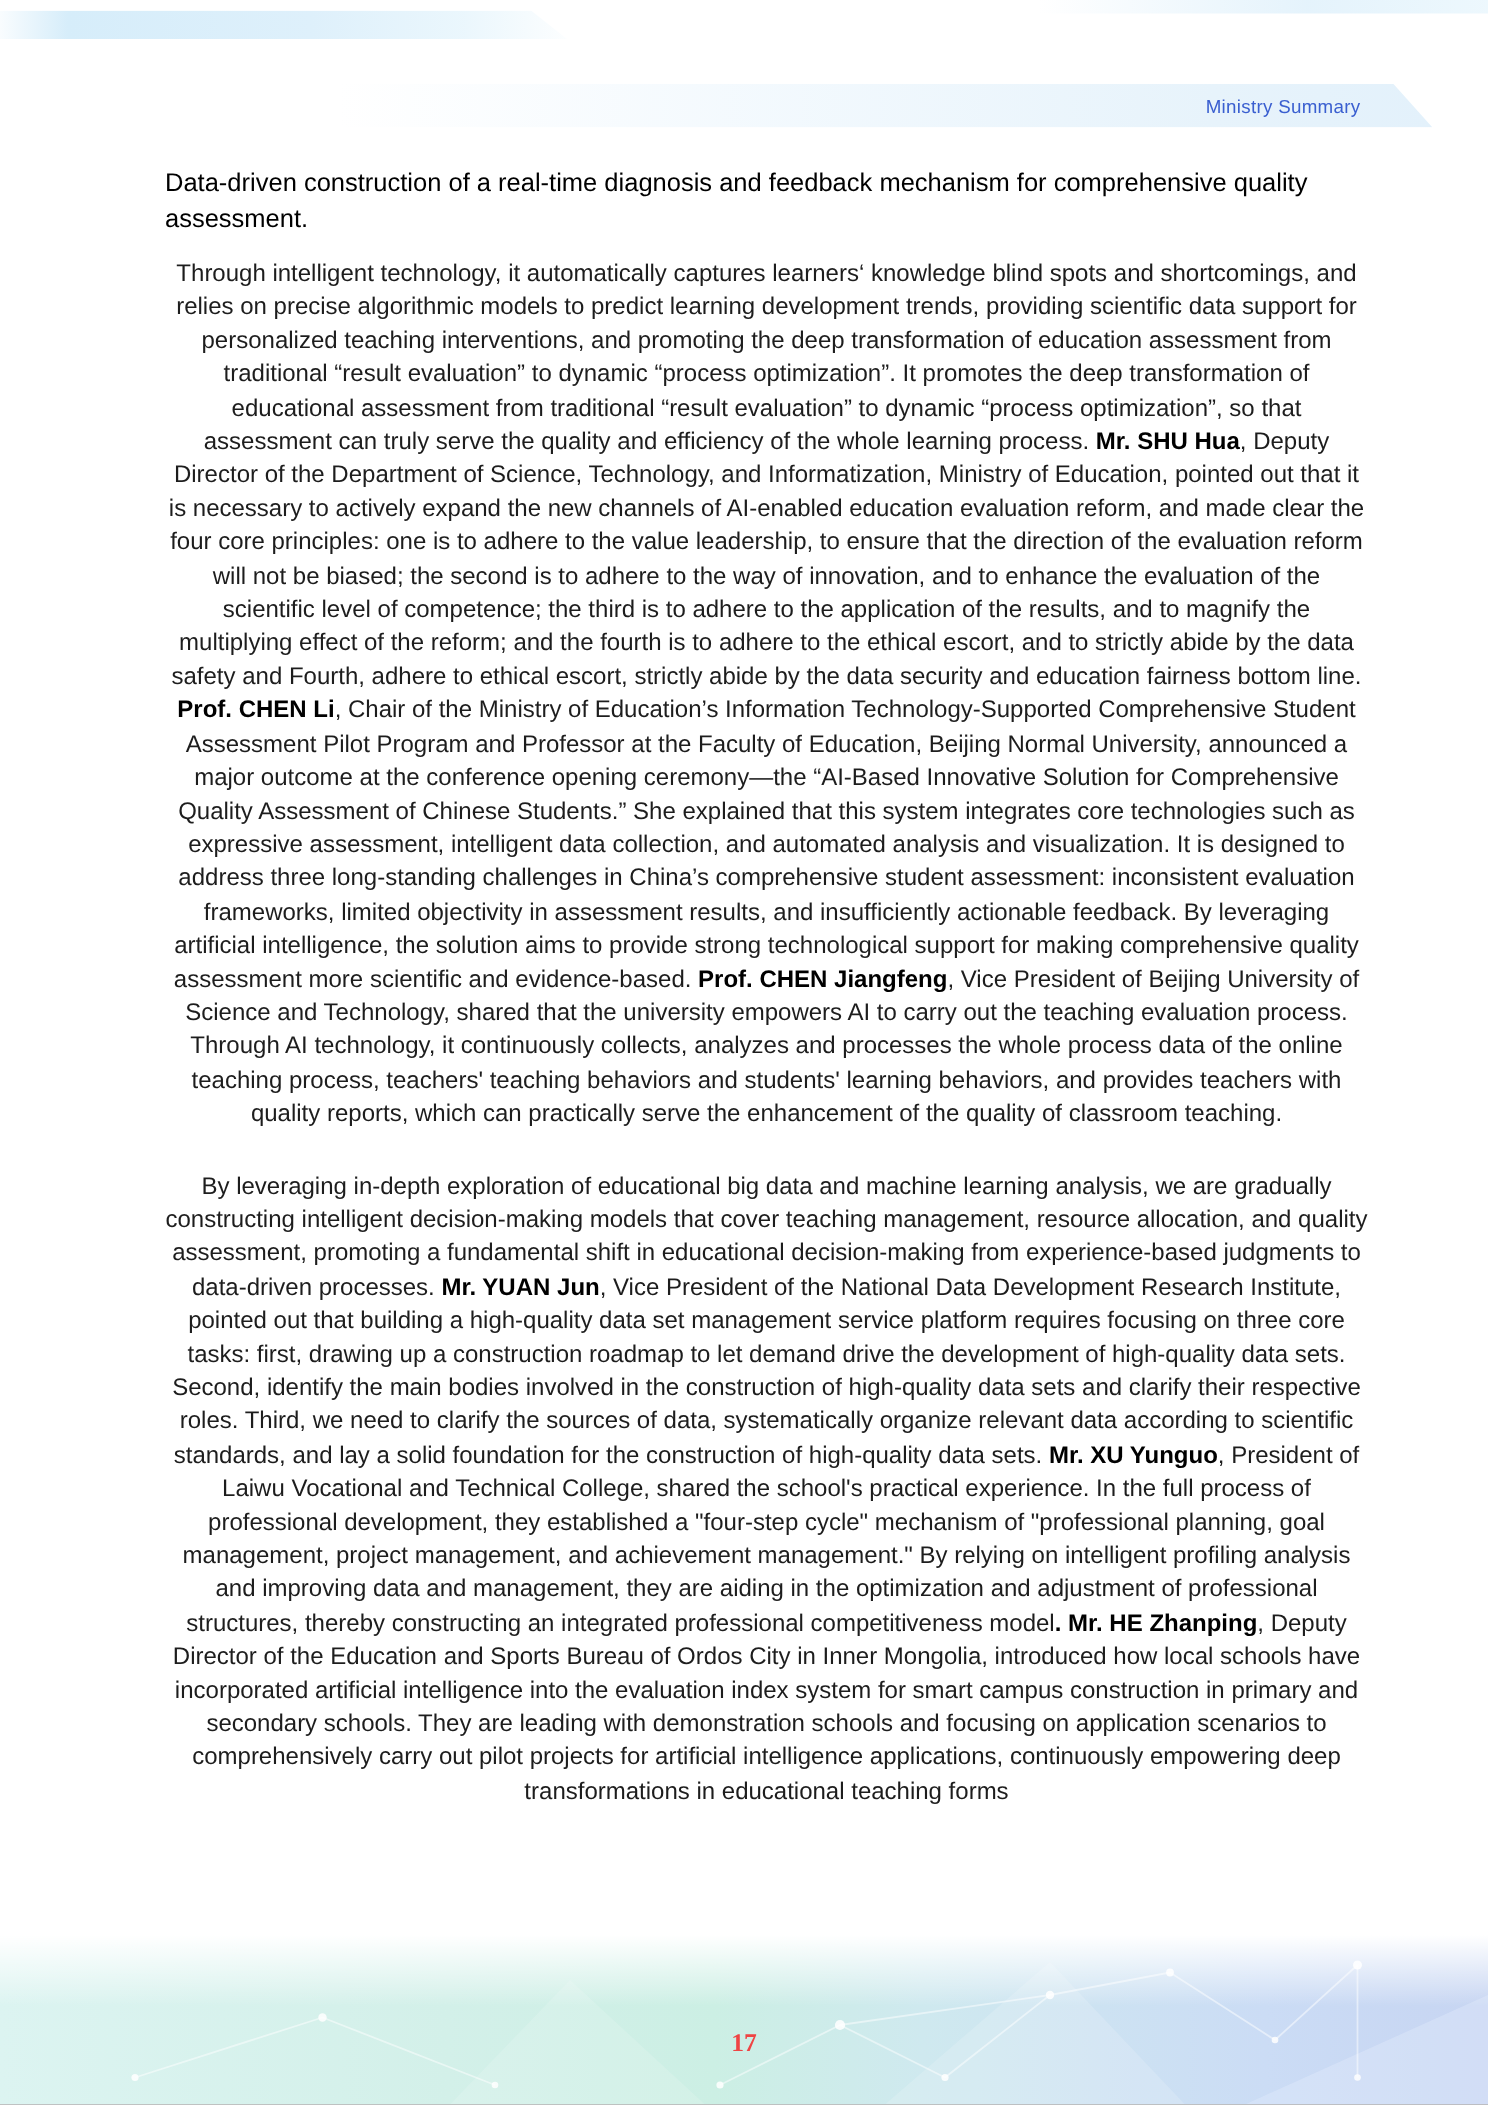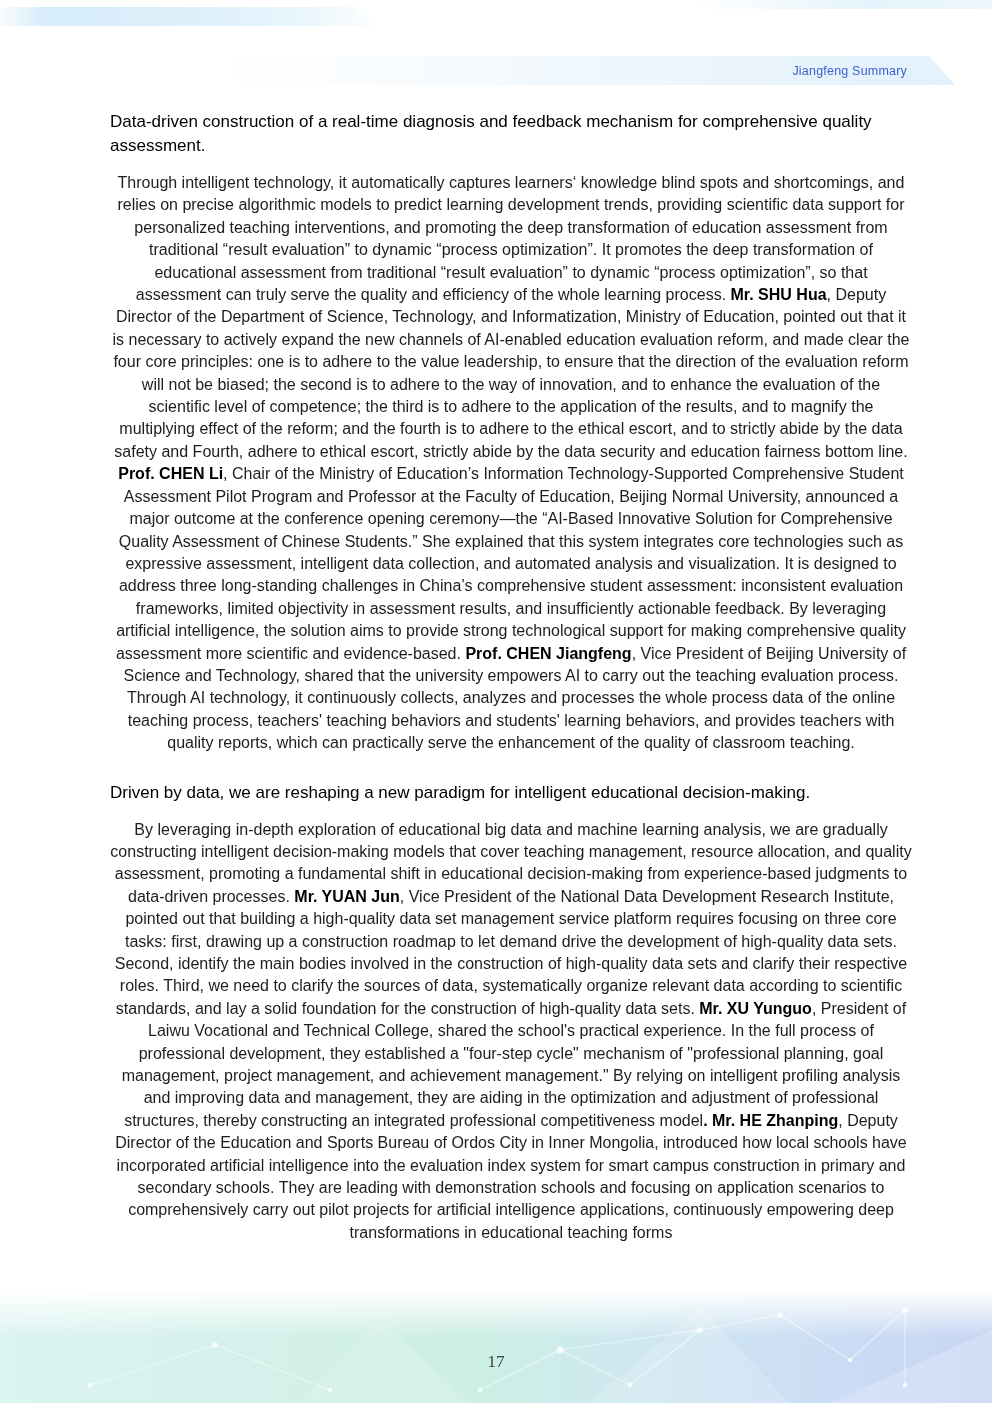--- a/index.html
+++ b/index.html
@@ -97,44 +97,43 @@
   }
   .bottom-band svg { position: absolute; left: 0; top: 0; }
 
   
   .page-number {
     position: absolute;
     left: 0; bottom: 31px;
     width: 100%;
     text-align: center;
     font-family: "Liberation Serif", "DejaVu Serif", serif;
-    font-weight: normal;
+    font-weight: bold;
     font-size: 17px;
-    color: #404040;
+    color: #ef4444;
   }
 </style>
 </head>
 <body>
 
 <div class="page">
 
   <div class="top-ribbon"></div>
   <div class="top-ribbon-right"></div>
 
   <div class="header-band">
-    <span class="header-label">Jiangfeng Summary</span>
+    <span class="header-label">Ministry Summary</span>
   </div>
 
   <div class="content">
       <section>
         <h2>Data-driven construction of a real-time diagnosis and feedback mechanism for comprehensive quality assessment.</h2>
         <p><span class="">Through intelligent technology, it automatically captures learners‘ knowledge blind spots and shortcomings, and relies on precise algorithmic models to predict learning development trends, providing scientific data support for personalized teaching interventions, and promoting the deep transformation of education assessment from traditional “result evaluation” to dynamic “process optimization”. It promotes the deep transformation of educational assessment from traditional “result evaluation” to dynamic “process optimization”, so that assessment can truly serve the quality and efficiency of the whole learning process. </span><span class="b">Mr. SHU Hua</span><span class="">, Deputy Director of the Department of Science, Technology, and Informatization, Ministry of Education, pointed out that it is necessary to actively expand the new channels of AI-enabled education evaluation reform, and made clear the four core principles: one is to adhere to the value leadership, to ensure that the direction of the evaluation reform will not be biased; the second is to adhere to the way of innovation, and to enhance the evaluation of the scientific level of competence; the third is to adhere to the application of the results, and to magnify the multiplying effect of the reform; and the fourth is to adhere to the ethical escort, and to strictly abide by the data safety and Fourth, adhere to ethical escort, strictly abide by the data security and education fairness bottom line. </span><span class="b">Prof. CHEN Li</span><span class="">, Chair of the Ministry of Education’s Information Technology-Supported Comprehensive Student Assessment Pilot Program and Professor at the Faculty of Education, Beijing Normal University, announced a major outcome at the conference opening ceremony—the “AI-Based Innovative Solution for Comprehensive Quality Assessment of Chinese Students.” She explained that this system integrates core technologies such as expressive assessment, intelligent data collection, and automated analysis and visualization. It is designed to address three long-standing challenges in China’s comprehensive student assessment: inconsistent evaluation frameworks, limited objectivity in assessment results, and insufficiently actionable feedback. By leveraging artificial intelligence, the solution aims to provide strong technological support for making comprehensive quality assessment more scientific and evidence-based. </span><span class="b">Prof. CHEN Jiangfeng</span><span class="">, Vice President of Beijing University of Science and Technology, shared that the university empowers AI to carry out the teaching evaluation process. Through AI technology, it continuously collects, analyzes and processes the whole process data of the online teaching process, teachers' teaching behaviors and students' learning behaviors, and provides teachers with quality reports, which can practically serve the enhancement of the quality of classroom teaching.</span></p>
       </section>
       <section>
-        <h2>Driven by data, we are reshaping a new paradigm for intelligent educational decision-making.</h2>
         <p><span class="">By leveraging in-depth exploration of educational big data and machine learning analysis, we are gradually constructing intelligent decision-making models that cover teaching management, resource allocation, and quality assessment, promoting a fundamental shift in educational decision-making from experience-based judgments to data-driven processes. </span><span class="b">Mr. YUAN Jun</span><span class="">, Vice President of the National Data Development Research Institute, pointed out that building a high-quality data set management service platform requires focusing on three core tasks: first, drawing up a construction roadmap to let demand drive the development of high-quality data sets. Second, identify the main bodies involved in the construction of high-quality data sets and clarify their respective roles. Third, we need to clarify the sources of data, systematically organize relevant data according to scientific standards, and lay a solid foundation for the construction of high-quality data sets. </span><span class="b">Mr. XU Yunguo</span><span class="">, President of Laiwu Vocational and Technical College, shared the school's practical experience. In the full process of professional development, they established a "four-step cycle" mechanism of "professional planning, goal management, project management, and achievement management." By relying on intelligent profiling analysis and improving data and management, they are aiding in the optimization and adjustment of professional structures, thereby constructing an integrated professional competitiveness model</span><span class="b">. Mr. HE Zhanping</span><span class="">, Deputy Director of the Education and Sports Bureau of Ordos City in Inner Mongolia, introduced how local schools have incorporated artificial intelligence into the evaluation index system for smart campus construction in primary and secondary schools. They are leading with demonstration schools and focusing on application scenarios to comprehensively carry out pilot projects for artificial intelligence applications, continuously empowering deep transformations in educational teaching forms</span></p>
       </section>
     </div>
 
   <div class="bottom-band">
     <svg width="992" height="113" viewBox="0 0 992 113" xmlns="http://www.w3.org/2000/svg">
       <polygon points="300,113 380,30 470,113" fill="#ffffff" opacity="0.14"></polygon>
       <polygon points="590,113 700,18 790,113" fill="#ffffff" opacity="0.16"></polygon>
       <polygon points="830,113 992,40 992,113" fill="#eaf2ff" opacity="0.30"></polygon>
       <g stroke="#ffffff" stroke-width="1.2" opacity="0.5">

